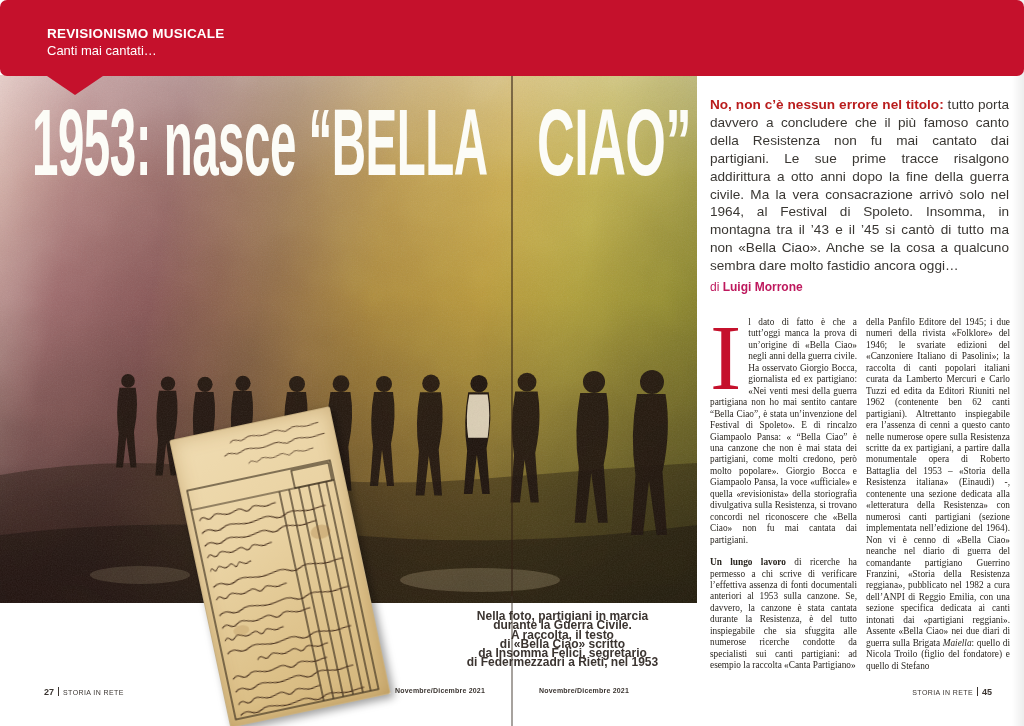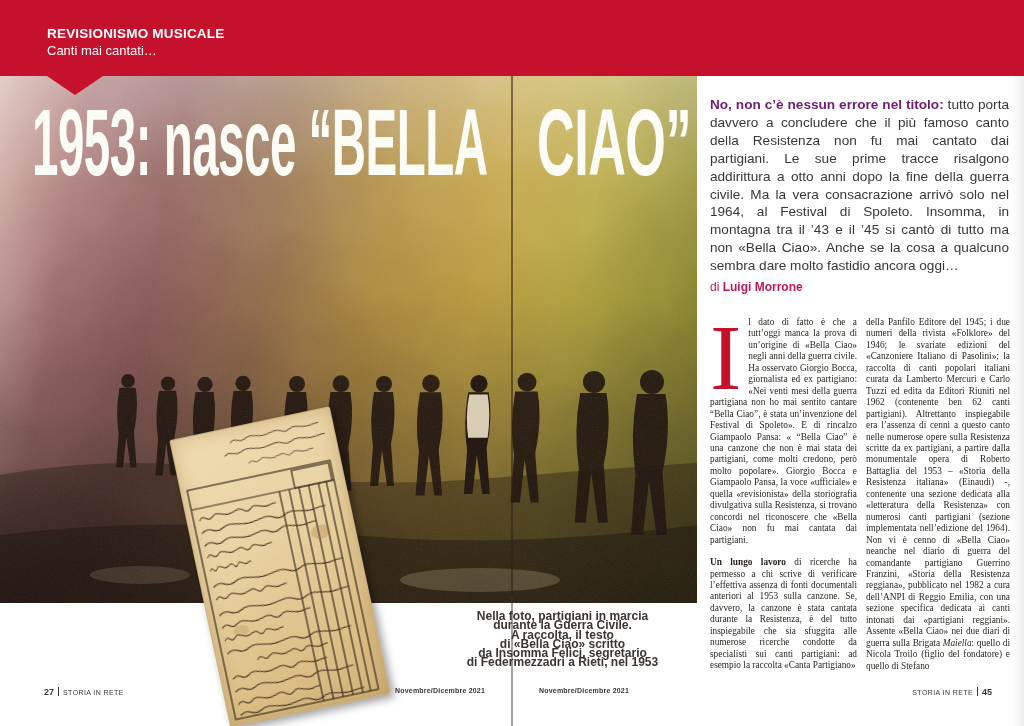--- a/index.html
+++ b/index.html
@@ -2,21 +2,21 @@
 <html><head>
 <meta charset="utf-8">
 <style>
   html,body{margin:0;padding:0;background:#e9e6e2;}
   .spread{
     position:relative;width:1024px;height:726px;background:#ffffff;
     font-family:"Liberation Sans",sans-serif;overflow:hidden;
     margin:0 auto;
   }
   
-  .red-band{position:absolute;left:0;top:0;width:1024px;height:76px;background:#c5112c;z-index:6;}
+  .red-band{position:absolute;left:0;top:0;width:1024px;height:76px;background:#c5112c;z-index:6;border-radius:7px;}
   .red-band .kicker-wrap{position:absolute;left:47px;top:26px;color:#ffffff;line-height:1.25;}
   .kicker{font-weight:bold;font-size:13.5px;letter-spacing:.2px;}
   .tagline{font-size:13px;font-weight:400;}
   .band-notch{position:absolute;left:47px;top:76px;width:0;height:0;z-index:6;
     border-left:28px solid transparent;border-right:28px solid transparent;border-top:19px solid #c5112c;}
   
   .photo{
     position:absolute;left:0;top:75px;width:697px;height:528px;z-index:1;
     background:
       radial-gradient(ellipse 260px 200px at 2% 100%, rgba(40,12,14,.65), rgba(40,12,14,0) 70%),
@@ -40,21 +40,21 @@
     background:linear-gradient(155deg,#f0dcb2 0%, #e9d2a2 40%, #dcc088 75%, #d2b47a 100%);
     border:1px solid #c9b183;border-radius:2px;
     box-shadow:3px 4px 8px rgba(0,0,0,.38), inset 0 0 18px rgba(150,110,50,.35);}
   .manuscript svg{position:absolute;inset:0;}
   
   .photo-caption{position:absolute;left:430px;width:265px;top:612px;z-index:3;
     text-align:center;font-size:12px;font-weight:bold;line-height:9.3px;color:#3b3430;}
   
   .standfirst{position:absolute;left:710px;top:96px;width:299px;z-index:3;
     font-size:13.6px;line-height:17.9px;color:#3a3733;text-align:justify;}
-  .standfirst .lead{color:#701a75;font-weight:bold;}
+  .standfirst .lead{color:#b91c1c;font-weight:bold;}
   .byline{position:absolute;left:710px;top:280px;font-size:12px;color:#be185d;z-index:3;}
   .byline b{font-weight:bold;}
   .col{position:absolute;top:317px;z-index:3;font-family:"Liberation Serif",serif;
     font-size:9.3px;line-height:11.45px;color:#29251f;text-align:justify;}
   .col1{left:710px;width:147px;}
   .col2{left:866px;width:144px;}
   .col p{margin:0;}
   .col p + p{margin-top:11px;}
   .dropcap{float:left;font-family:"Liberation Serif",serif;color:#c5112c;
     font-size:94px;line-height:68px;padding-top:6px;margin:0 7px 0 0;}

